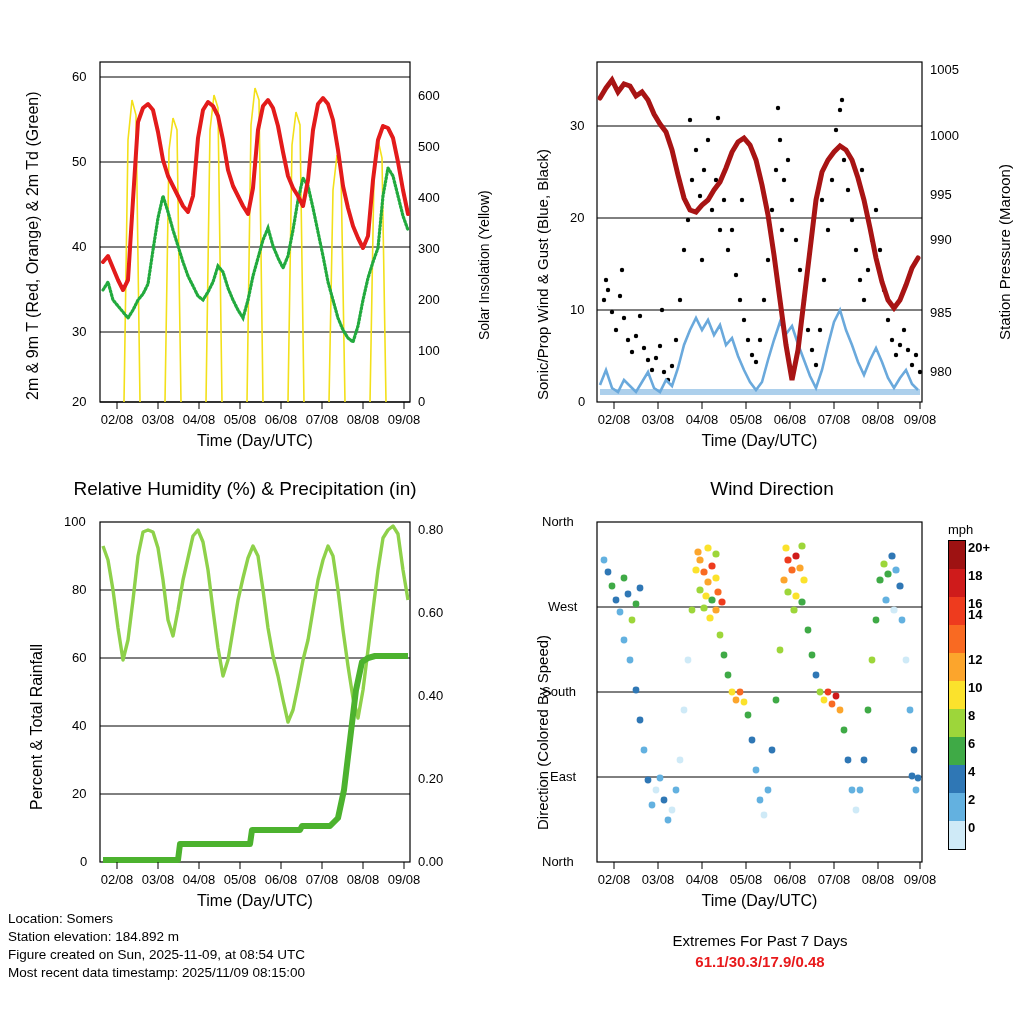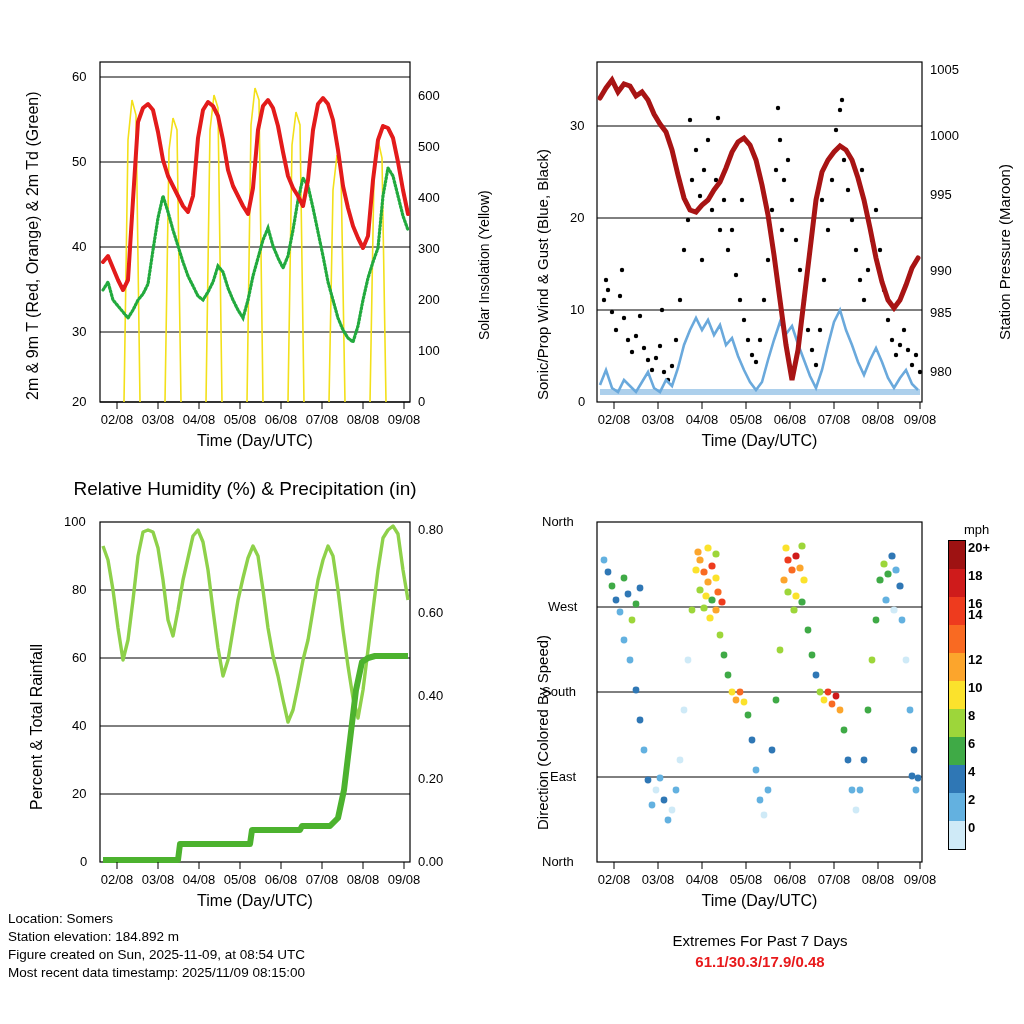--- a/index.html
+++ b/index.html
@@ -207,21 +207,21 @@
     </g>
   </svg>
 
   <div class="tick" style="position:absolute;left:66px;top:394px;">0</div>
   <div class="tick" style="position:absolute;left:58px;top:302px;">10</div>
   <div class="tick" style="position:absolute;left:58px;top:210px;">20</div>
   <div class="tick" style="position:absolute;left:58px;top:118px;">30</div>
 
   <div class="tick" style="position:absolute;left:418px;top:364px;">980</div>
   <div class="tick" style="position:absolute;left:418px;top:305px;">985</div>
-  <div class="tick" style="position:absolute;left:418px;top:263px;">990</div>
+  <div class="tick" style="position:absolute;left:418px;top:232px;">990</div>
   <div class="tick" style="position:absolute;left:418px;top:187px;">995</div>
   <div class="tick" style="position:absolute;left:418px;top:128px;">1000</div>
   <div class="tick" style="position:absolute;left:418px;top:62px;">1005</div>
 
   <div class="tick" style="position:absolute;left:80px;top:412px;width:44px;text-align:center;">02/08</div>
   <div class="tick" style="position:absolute;left:124px;top:412px;width:44px;text-align:center;">03/08</div>
   <div class="tick" style="position:absolute;left:168px;top:412px;width:44px;text-align:center;">04/08</div>
   <div class="tick" style="position:absolute;left:212px;top:412px;width:44px;text-align:center;">05/08</div>
   <div class="tick" style="position:absolute;left:256px;top:412px;width:44px;text-align:center;">06/08</div>
   <div class="tick" style="position:absolute;left:300px;top:412px;width:44px;text-align:center;">07/08</div>
@@ -278,20 +278,21 @@
   <div class="tick" style="position:absolute;left:259px;top:412px;width:44px;text-align:center;">06/08</div>
   <div class="tick" style="position:absolute;left:300px;top:412px;width:44px;text-align:center;">07/08</div>
   <div class="tick" style="position:absolute;left:341px;top:412px;width:44px;text-align:center;">08/08</div>
   <div class="tick" style="position:absolute;left:382px;top:412px;width:44px;text-align:center;">09/08</div>
 
   <div class="axis-label" style="position:absolute;left:100px;top:432px;width:310px;text-align:center;">Time (Day/UTC)</div>
   <div class="axis-label rot" style="position:absolute;left:28px;top:350px;transform:rotate(-90deg);white-space:nowrap;">Percent &amp; Total Rainfall</div>
 </div>
 
 <div class="panel" style="left:512px;top:460px;width:512px;height:470px;">
+  <div class="ttl" style="position:absolute;left:60px;top:18px;width:400px;">Wind Direction</div>
   <svg width="512" height="460">
     <rect x="85" y="62" width="325" height="340" fill="none" stroke="#000" stroke-width="1.2"></rect>
     <line x1="85" y1="147" x2="410" y2="147" stroke="#000" stroke-width="1"></line>
     <line x1="85" y1="232" x2="410" y2="232" stroke="#000" stroke-width="1"></line>
     <line x1="85" y1="317" x2="410" y2="317" stroke="#000" stroke-width="1"></line>
 
     <g>
 
       <circle cx="92" cy="100" r="3.4" fill="#63b1e0"></circle>
         <circle cx="96" cy="112" r="3.4" fill="#2f77b5"></circle>
@@ -428,21 +429,21 @@
   <div class="tick" style="position:absolute;left:212px;top:412px;width:44px;text-align:center;">05/08</div>
   <div class="tick" style="position:absolute;left:256px;top:412px;width:44px;text-align:center;">06/08</div>
   <div class="tick" style="position:absolute;left:300px;top:412px;width:44px;text-align:center;">07/08</div>
   <div class="tick" style="position:absolute;left:344px;top:412px;width:44px;text-align:center;">08/08</div>
   <div class="tick" style="position:absolute;left:386px;top:412px;width:44px;text-align:center;">09/08</div>
 
   <div class="axis-label" style="position:absolute;left:85px;top:432px;width:325px;text-align:center;">Time (Day/UTC)</div>
   <div class="axis-label rot" style="position:absolute;left:22px;top:370px;transform:rotate(-90deg);white-space:nowrap;font-size:15px;">Direction (Colored By Speed)</div>
 
   <div style="position:absolute;left:436px;top:62px;width:70px;">
-    <div class="legend-title" style="margin-left:16px;margin-bottom:3px;">mph</div>
+    <div class="legend-title" style="margin-bottom:3px;">mph</div>
     <div style="position:relative;">
       <div style="position:absolute;left:0;top:0;width:16px;height:308px;border:1px solid #000;overflow:hidden;">
         <div style="height:28px;background:#9e1212;"></div>
         <div style="height:28px;background:#cf1b1b;"></div>
         <div style="height:28px;background:#ee3b1e;"></div>
         <div style="height:28px;background:#f96a22;"></div>
         <div style="height:28px;background:#fca52c;"></div>
         <div style="height:28px;background:#fbe22c;"></div>
         <div style="height:28px;background:#9dd63a;"></div>
         <div style="height:28px;background:#3faa46;"></div>

